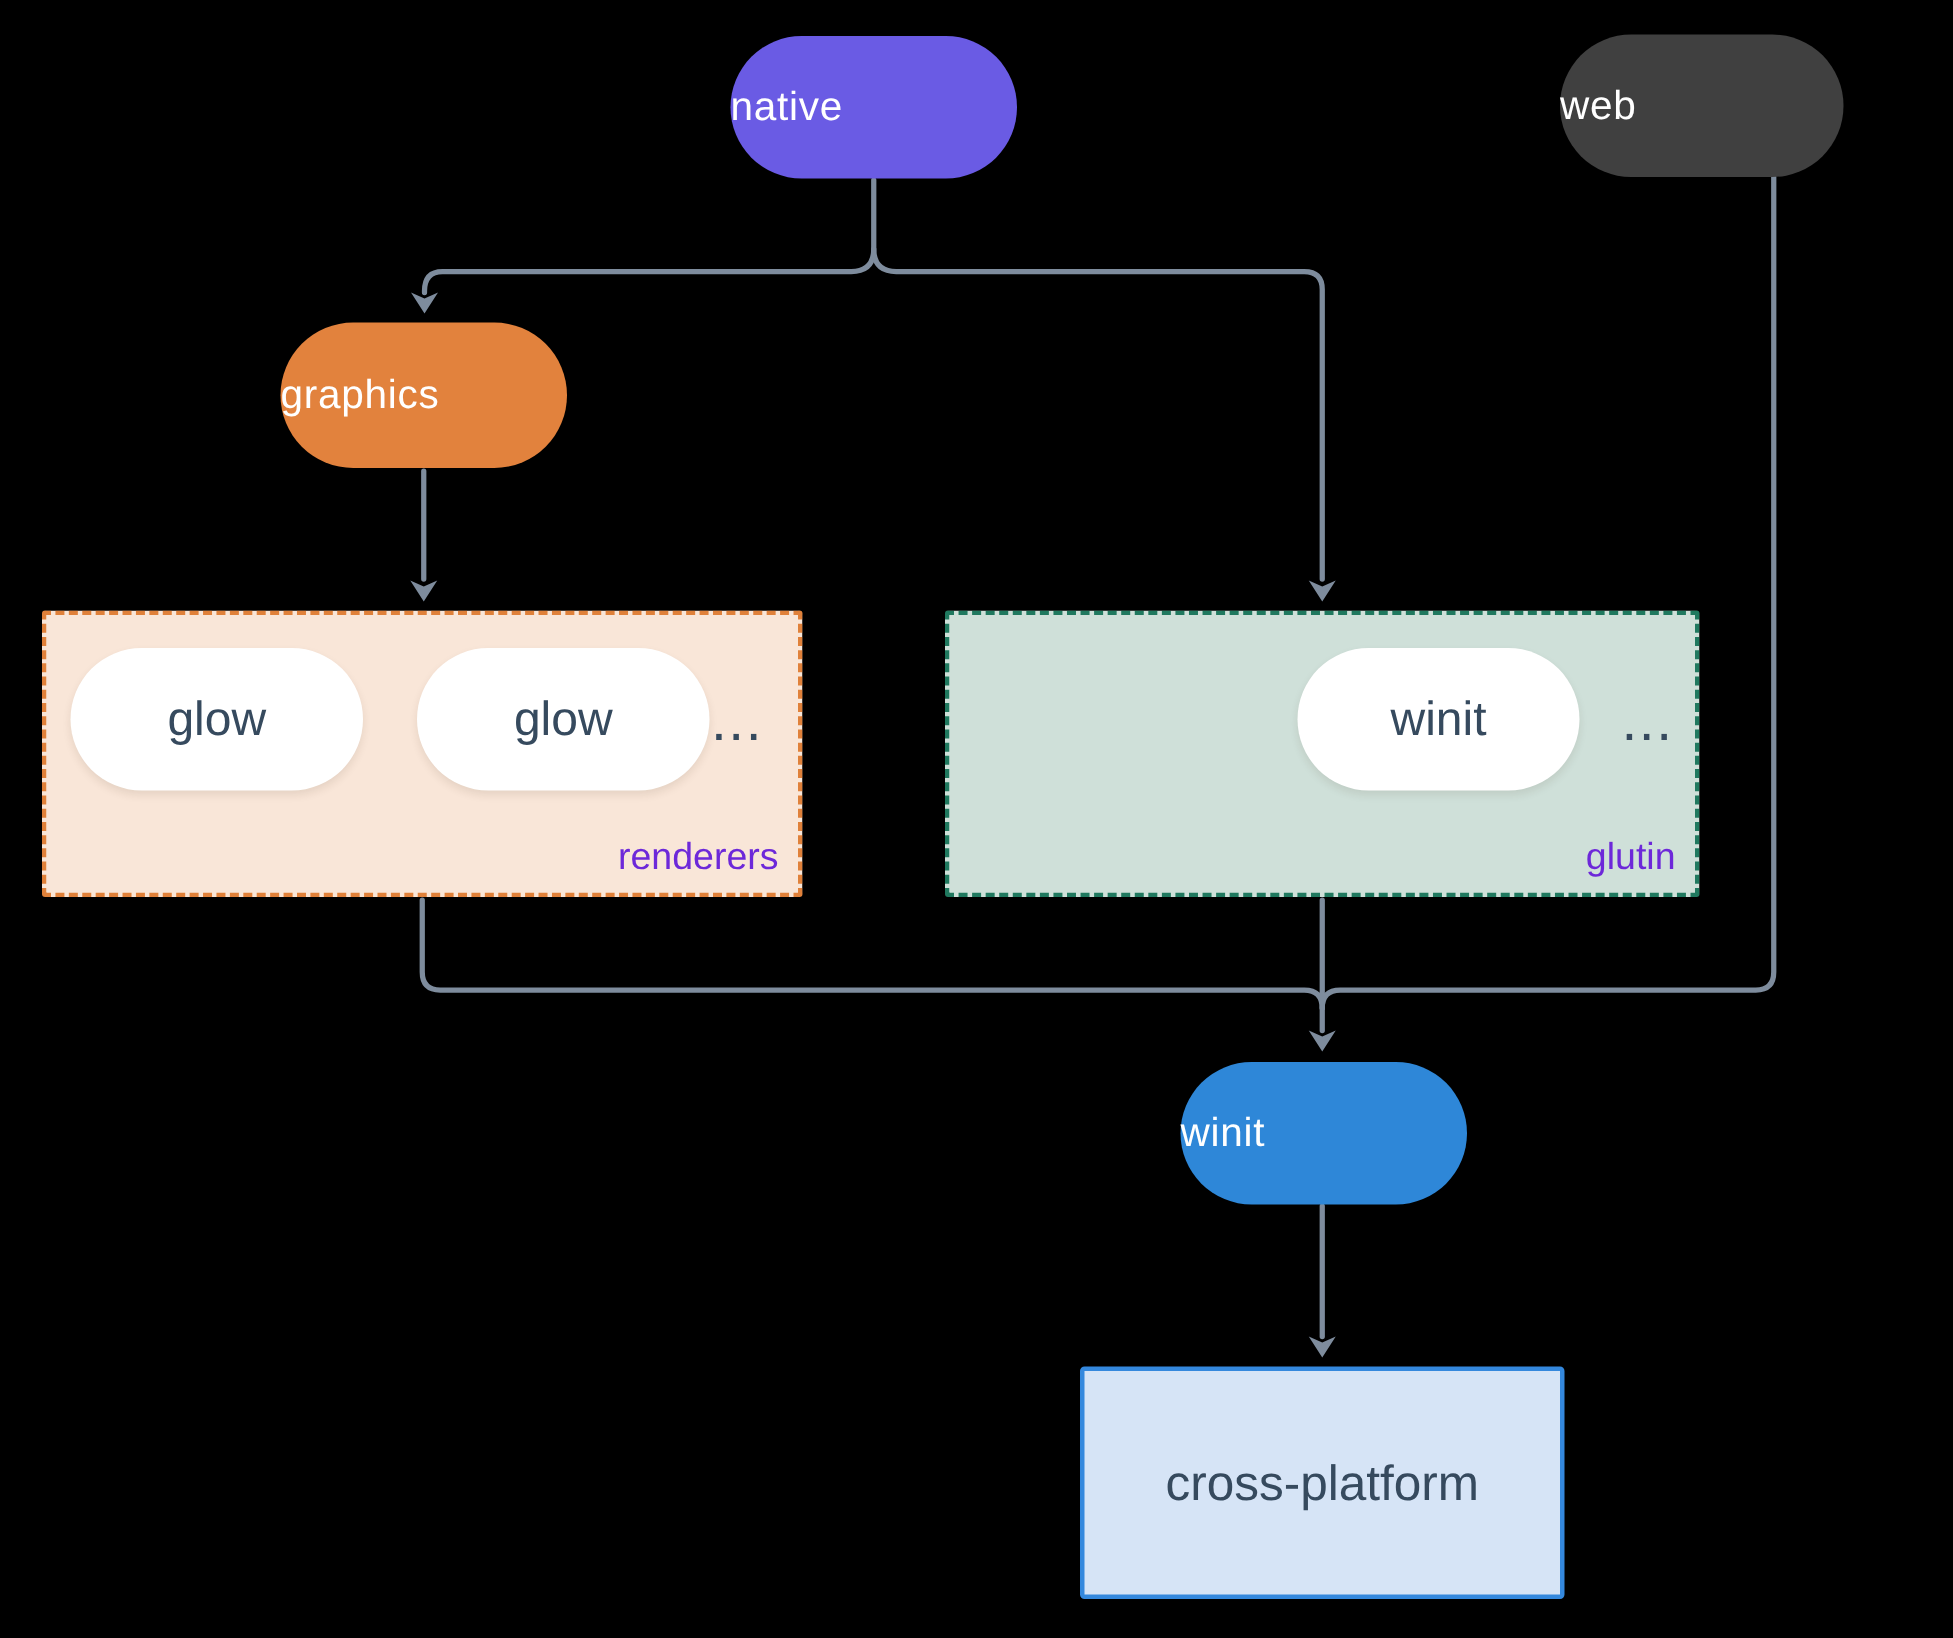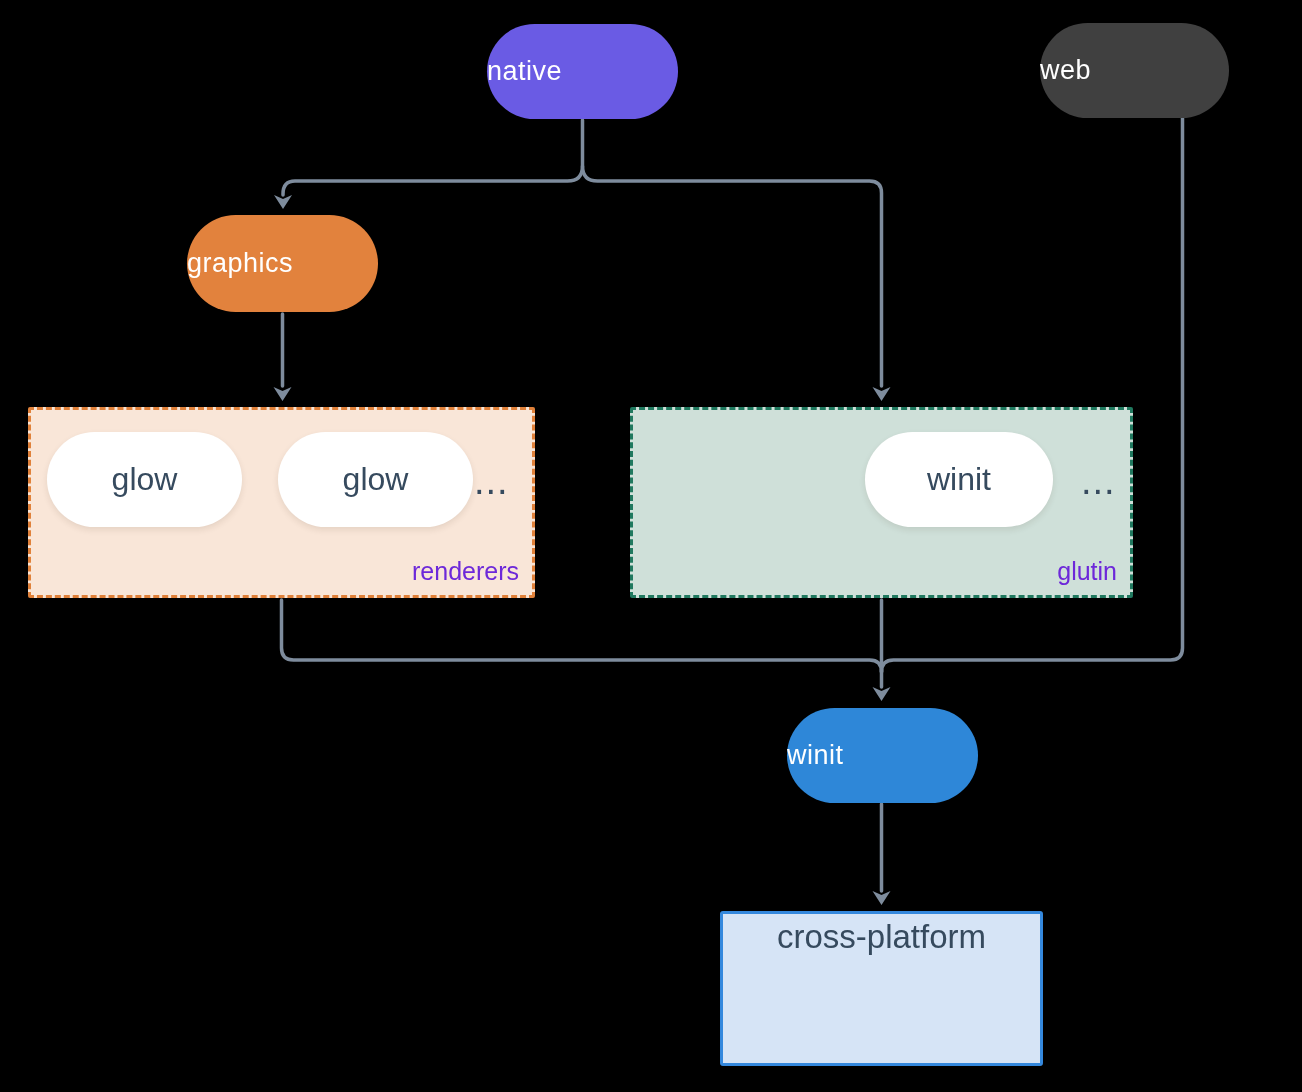--- a/index.html
+++ b/index.html
@@ -86,20 +86,21 @@
     position: absolute;
     left: 720px; top: 911px;
     width: 323px; height: 155px;
     box-sizing: border-box;
     background: #d6e4f6;
     border: 3px solid #3488dd;
     border-radius: 3px;
     display: flex;
     flex-direction: column;
     align-items: center;
+    justify-content: center;
     color: #364a5e;
     font-size: 33px;
     line-height: 46px;
     text-align: center;
   }
 
   .connector { stroke: #7e8c9d; stroke-width: 3.5; fill: none; stroke-linecap: round; }
   .arrowhead { fill: #7e8c9d; stroke: none; }
 </style>
 </head>

